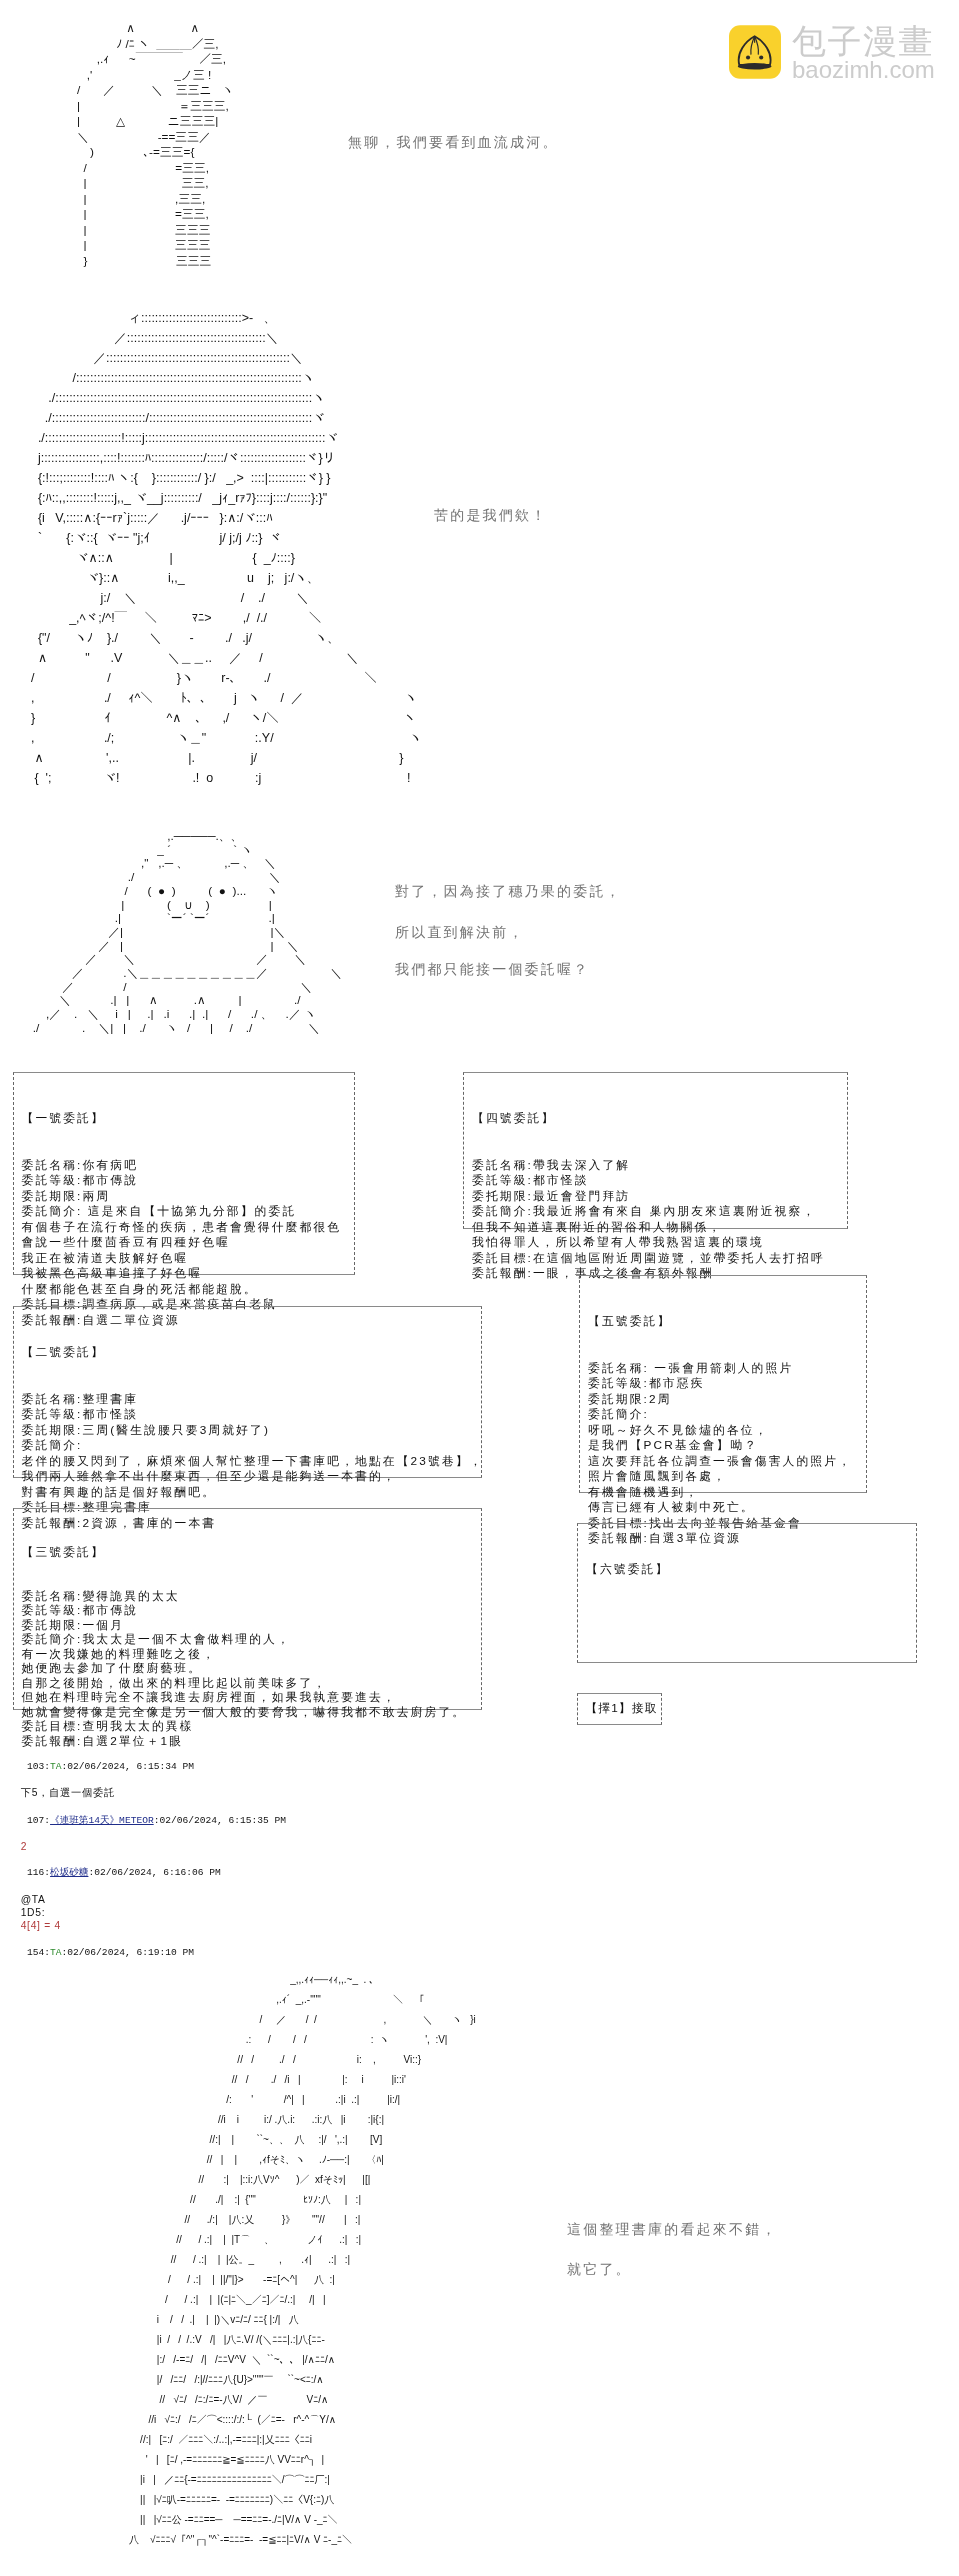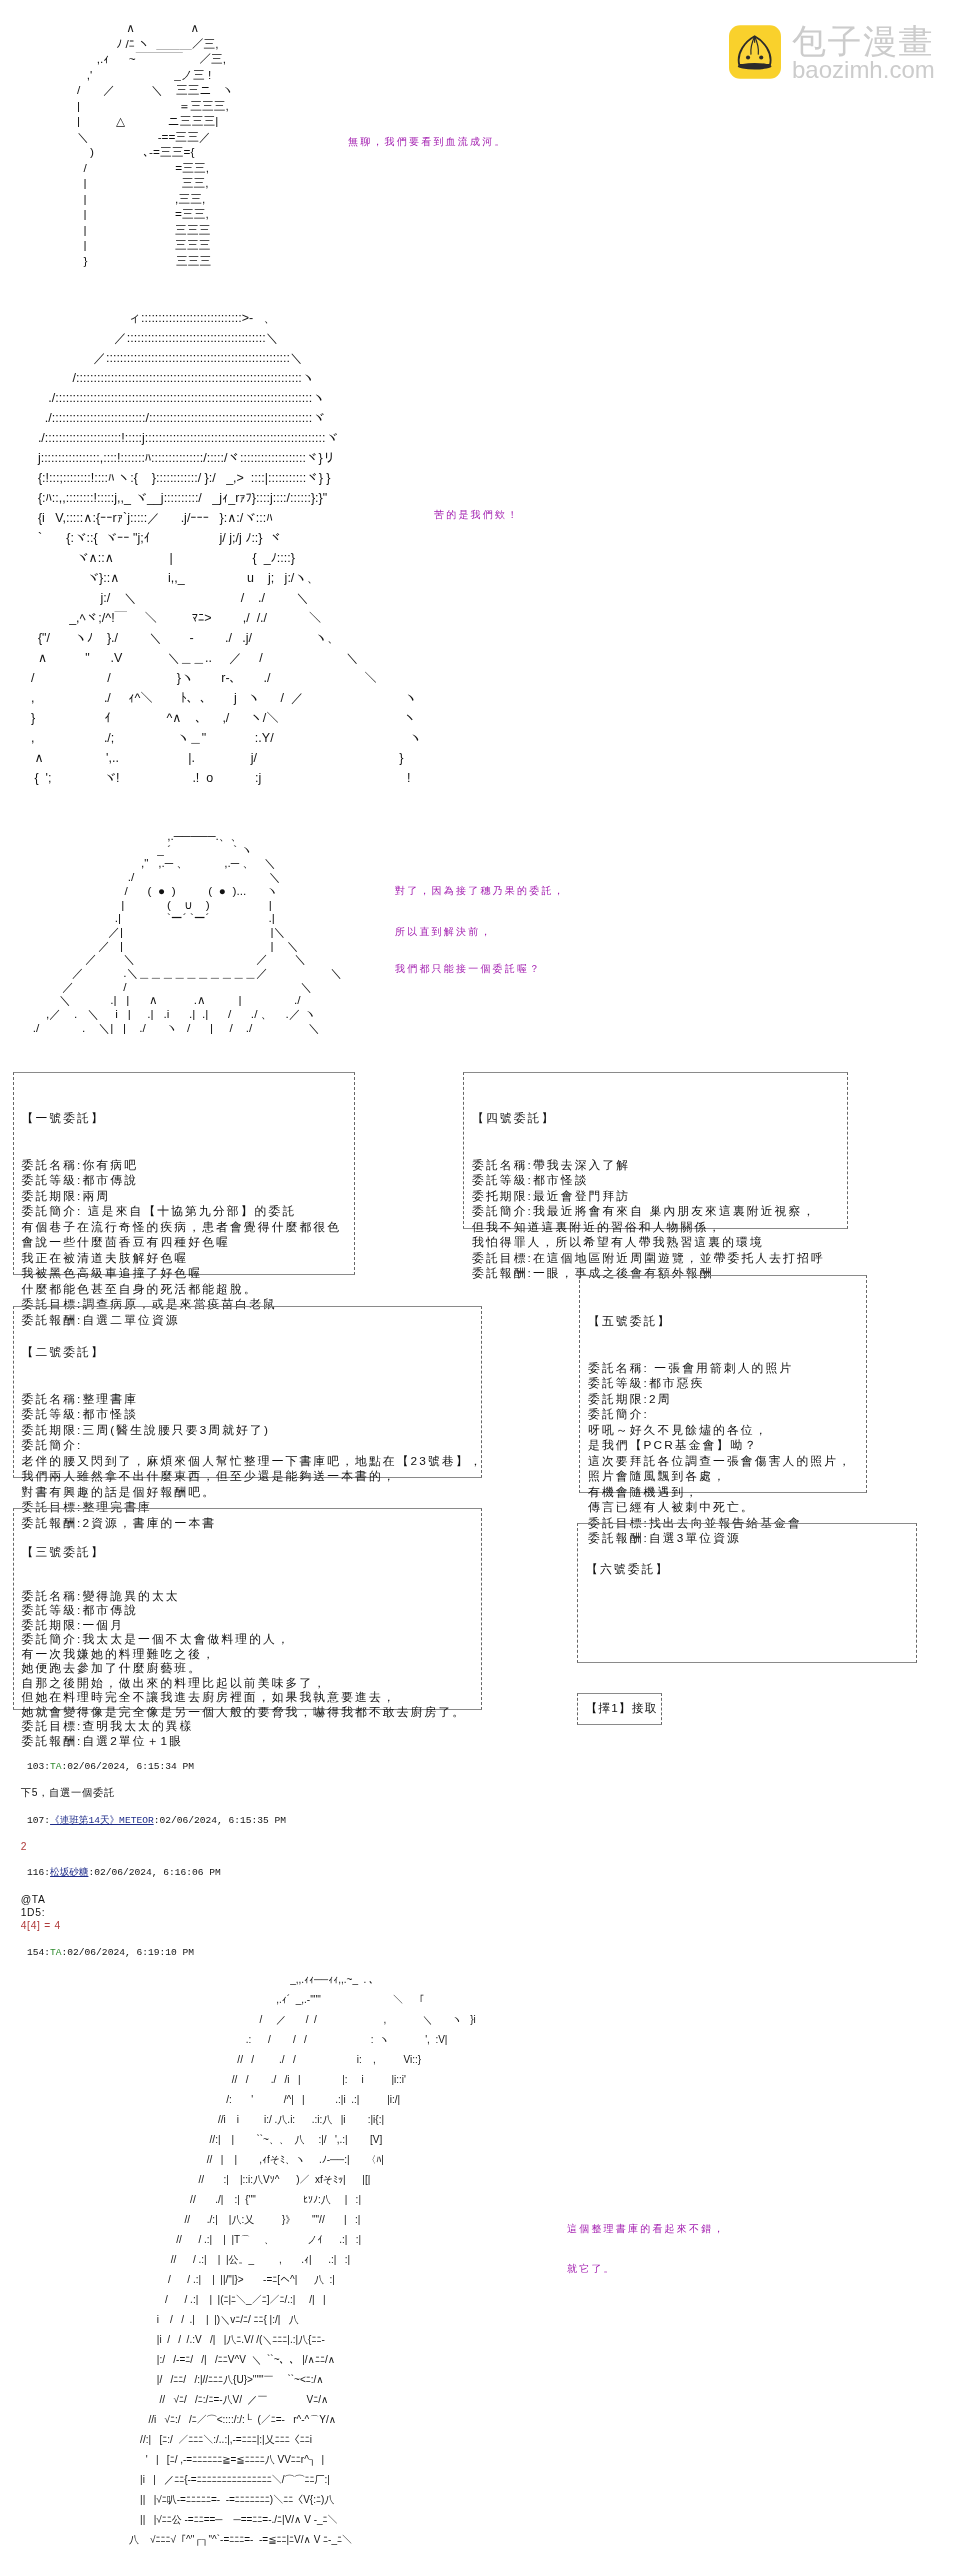--- a/index.html
+++ b/index.html
@@ -8,22 +8,22 @@
 
   
   .aa { position:absolute; margin:0; white-space:pre; color:#111;
         font-family:"Liberation Sans", "DejaVu Sans", sans-serif; }
   #aa-cat  { left:77px; top:21.4px;   font-size:11.8px; line-height:15.5px; }
   #aa-boy  { left:24px;  top:308px;  font-size:12.5px; line-height:20px; }
   #aa-face { left:29.5px;  top:830px; font-size:11.8px; line-height:13.7px; }
   #aa-girl { left:129px; top:1970px; font-size:10px; line-height:20px; }
 
   
-  .dlg { position:absolute; font-size:10px; letter-spacing:2.2px; line-height:20.7px;
-         white-space:nowrap; color:#a21caf; }
+  .dlg { position:absolute; font-size:14px; letter-spacing:2.2px; line-height:20.7px;
+         white-space:nowrap; color:#737373; }
 
   
   #watermark { position:absolute; left:729px; top:25px; width:214px; height:59px; }
   #wm-icon { position:absolute; left:0; top:0; width:52px; height:54px; }
   #wm-cn { position:absolute; left:63px; top:-3px; font-size:34px; line-height:38px;
            color:#cccccc; letter-spacing:1.5px; white-space:nowrap; }
   #wm-url { position:absolute; left:63px; top:32px; font-size:24px; line-height:26.6px;
             color:#cccccc; white-space:nowrap; }
 
   

